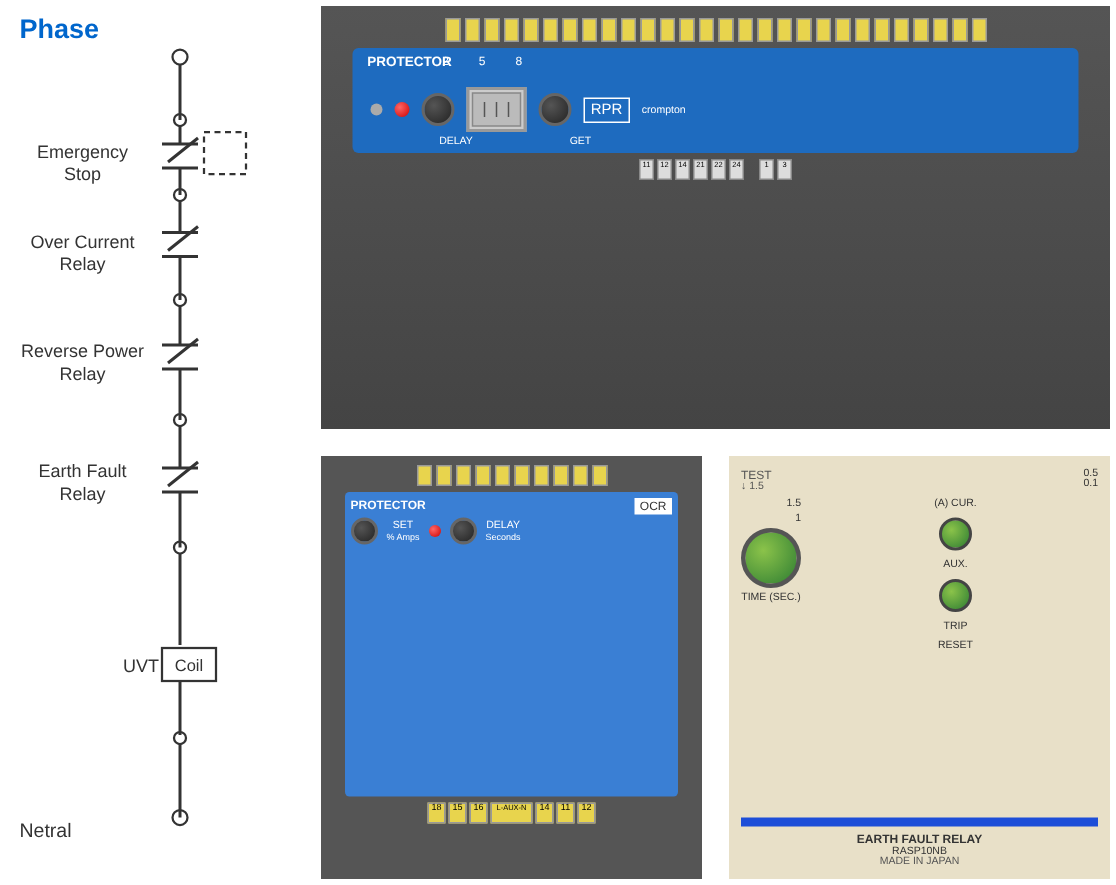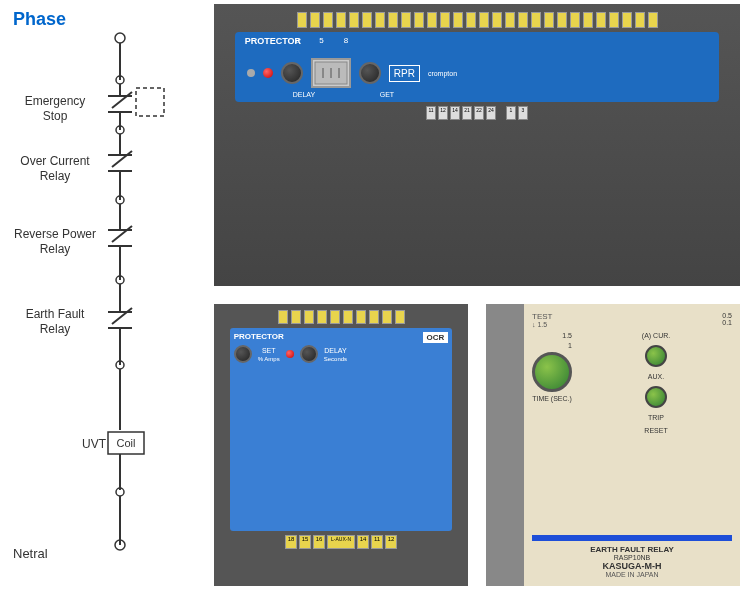--- a/index.html
+++ b/index.html
@@ -194,21 +194,21 @@
       display: flex;
       align-items: center;
       gap: 6px;
       margin-top: 4px;
     }
 
     .ocr-badge {
       background: white;
       color: #333;
       font-size: 8px;
-      font-weight: bold;
+      font-weight: normal;
       padding: 1px 4px;
       position: absolute;
       top: 4px;
       right: 4px;
     }
 
     .knob-sm {
       width: 18px;
       height: 18px;
       border-radius: 50%;
@@ -225,21 +225,20 @@
 
     
     .earth-fault {
       width: 100%;
       height: 100%;
       background: #e8e0c8;
       display: flex;
       flex-direction: column;
       padding: 8px;
       position: relative;
-      margin-left: 38px;
     }
 
     .ef-knob {
       width: 40px;
       height: 40px;
       border-radius: 50%;
       background: radial-gradient(circle at 35% 35%, #8bc34a, #2e7d32);
       border: 3px solid #555;
     }
 
@@ -486,19 +485,18 @@
           <div style="font-size:7px;color:#333;">AUX.</div>
           <div class="ef-btn"></div>
           <div style="font-size:7px;color:#333;">TRIP</div>
           <div style="font-size:7px;color:#333;">RESET</div>
         </div>
       </div>
 
       <div style="margin-top:auto;text-align:center;border-top:6px solid #1d4ed8;padding-top:4px;">
         <div style="font-size:8px;font-weight:bold;color:#333;">EARTH FAULT RELAY</div>
         <div style="font-size:7px;color:#333;">RASP10NB</div>
-        <div style="font-size:9px;font-weight:bold;color:#333;">KASUGA-M-H</div>
         <div style="font-size:7px;color:#555;">MADE IN JAPAN</div>
       </div>
     </div>
   </div>
 
 </div>
 
 </body></html>

